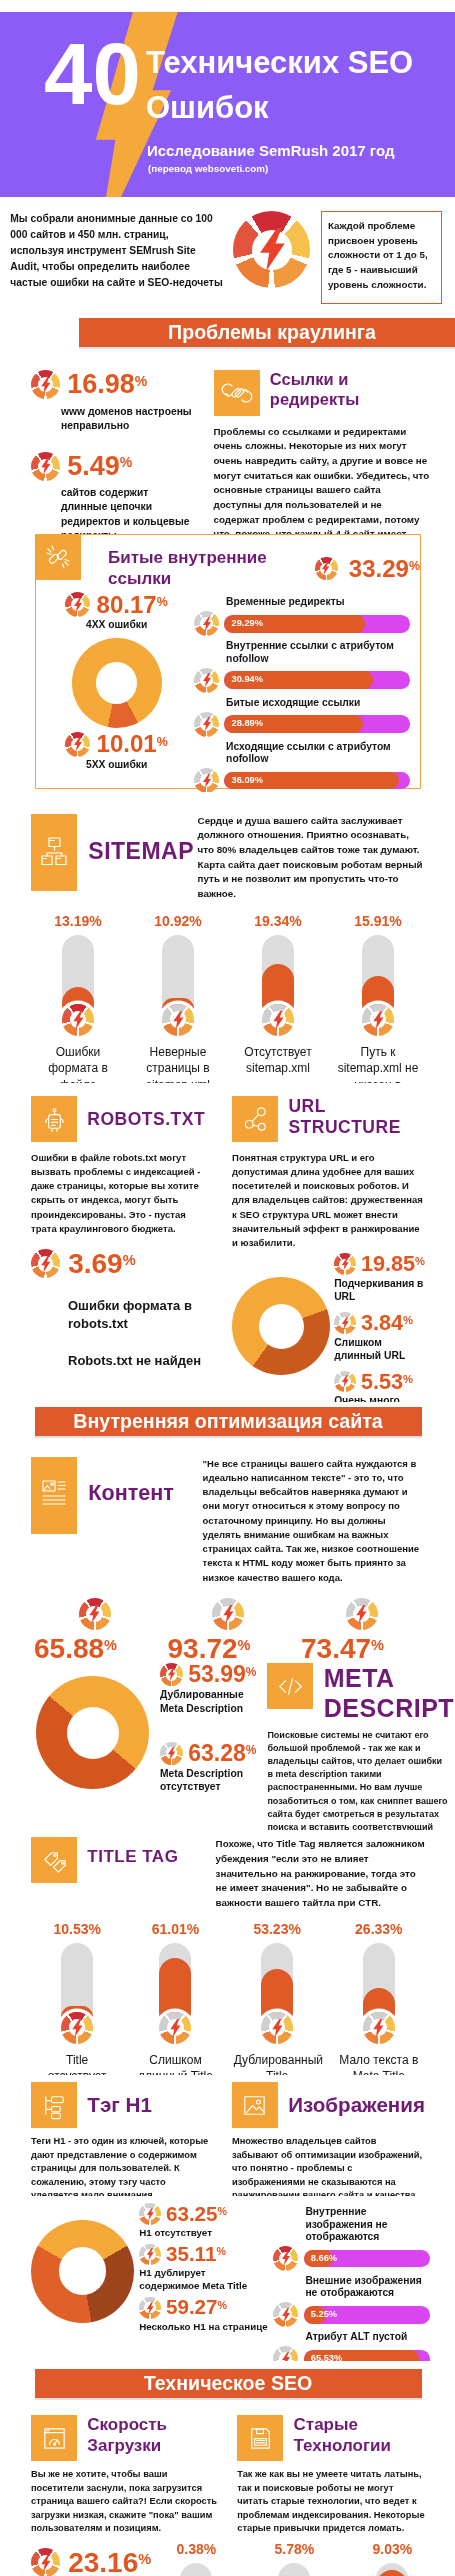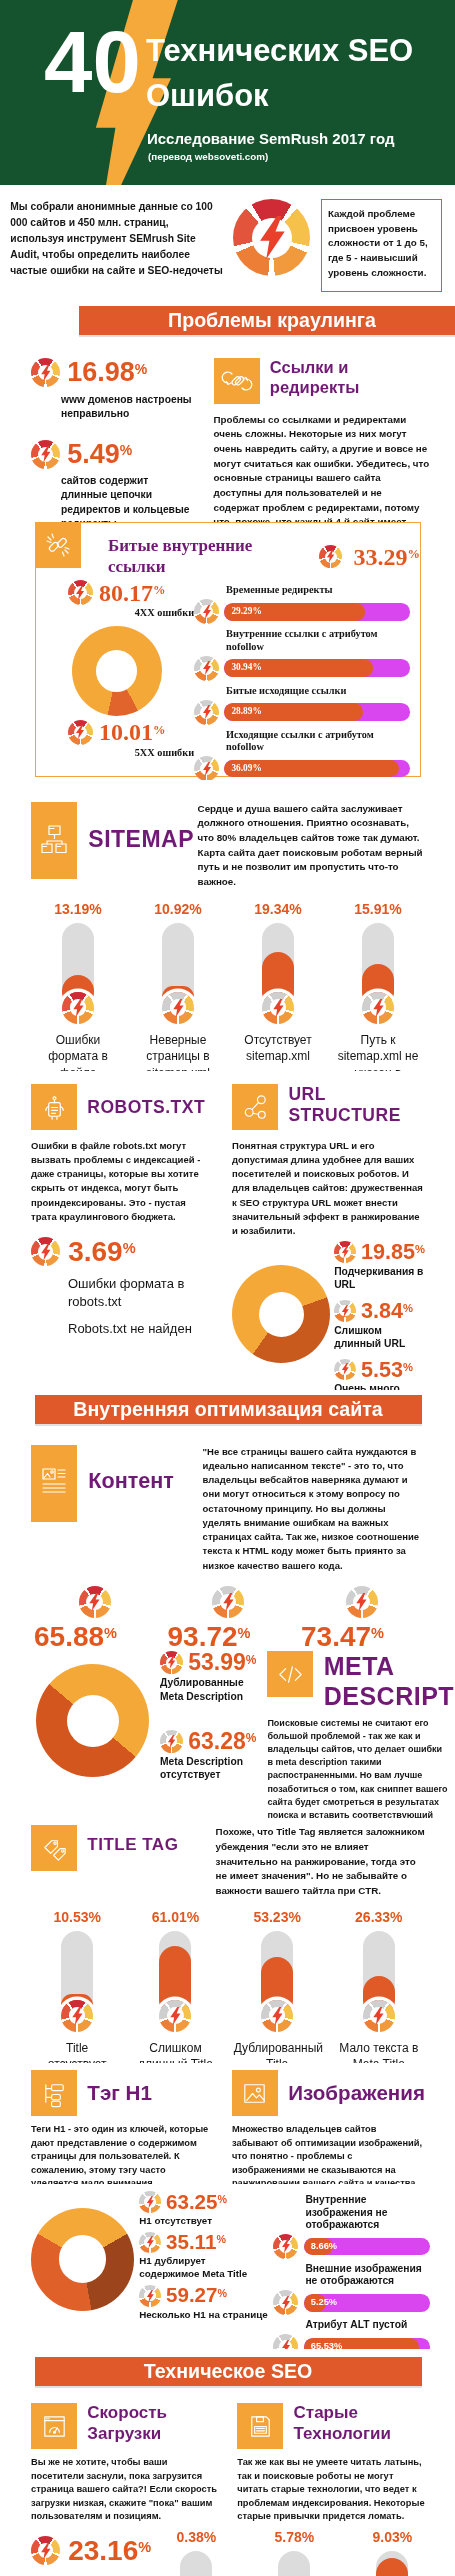--- a/index.html
+++ b/index.html
@@ -1,20 +1,20 @@
 <!DOCTYPE html>
 <html style="font-size:8.2px"><head>
 <meta charset="utf-8">
 <style>
   html,body{margin:0;padding:0;background:#fff;}
   body{width:456px;font-family:"Liberation Sans",sans-serif;color:#161616;}
   .sec{width:456px;box-sizing:border-box;overflow:hidden;position:relative;}
 
   
-  #header{height:185px;background:#14532d;}
+  #header{height:185px;background:#8b5cf6;margin-top:12px;}
   #header .boltbg{position:absolute;left:0;top:0;z-index:0;}
   .h-num{position:absolute;left:44px;top:17.5px;font-size:87px;font-weight:700;color:#fff;line-height:1;z-index:2;}
   .h-t1{position:absolute;left:146px;top:33px;font-size:31px;font-weight:700;color:#fff;z-index:2;}
   .h-t2{position:absolute;left:146px;top:78px;font-size:31px;font-weight:700;color:#fff;z-index:2;}
   .h-sub{position:absolute;left:147px;top:130px;font-size:15px;font-weight:700;color:#fff;z-index:2;}
   .h-note{position:absolute;left:148px;top:151px;font-size:9.8px;font-weight:700;color:#fff;z-index:2;}
 
   
   .para{font-size:9.8px;font-weight:700;line-height:1.5;color:#151515;}
   .banner{width:387px;margin:0 auto;background:#e0592a;color:#fff;font-size:19.6px;font-weight:700;
@@ -58,27 +58,27 @@
   
   #crawl{height:178px;display:flex;gap:17.5px;padding:14.4px 26px 0 31px;}
   .bigstat .row{display:flex;align-items:center;gap:7.2px;}
   .bigstat .lbl{margin-left:30px;margin-top:5.2px;font-size:10.3px;}
   #crawl .colL{width:165px;}
   #crawl .colR{flex:1;}
   .icohead{display:flex;gap:10.3px;align-items:flex-start;}
   .icohead .sec-title{font-size:16.5px;}
 
   
-  #broken{height:258px;font-family:Liberation Serif, serif;}
+  #broken{height:258px;}
   .bbox{margin:0 35px;height:255px;border:1.5px solid #f2a33c;position:relative;box-sizing:border-box;}
   .bbox .tile{position:absolute;left:-1.5px;top:-1.5px;}
   .bb-head{display:flex;align-items:center;gap:11.3px;margin:13.4px 0 0 72px;}
   .bb-head .sec-title{font-size:17px;}
   .bb-body{display:flex;padding:3.1px 10.3px 0 3.1px;}
-  .bb-left{width:155px;text-align:right;}
+  .bb-left{width:155px;text-align:center;}
   .bb-left .row{display:flex;align-items:center;justify-content:center;gap:6.2px;}
   .bb-left .lbl{font-size:10.3px;margin-top:1px;}
   .bb-right{flex:1;}
   .hbar-group .hlabel{font-size:10.3px;font-weight:700;margin:4.1px 0 2.6px 32px;line-height:1.2;}
   .hbar{display:flex;align-items:center;gap:5.2px;}
   .htrack{flex:1;height:17.5px;background:#d946ef;border-radius:8.8px;position:relative;overflow:hidden;}
   .hfill{height:100%;background:#e05a28;border-radius:8.8px;}
   .hval{position:absolute;left:7.2px;top:0;line-height:17.5px;color:#fff;font-size:9.3px;font-weight:700;}
 
   
@@ -97,21 +97,21 @@
   #sitemap .para{flex:1;}
   #sitemap .thermo-row{margin-top:11.3px;}
 
   
   #robourl{height:319px;display:flex;gap:18.5px;padding:13.4px 31px 0;}
   #robourl .col{width:50%;}
   #robourl .icohead .sec-title{font-size:17.5px;letter-spacing:0.5px;}
   #robourl .para{margin-top:8.2px;font-size:9.5px;}
   .bigstat2{display:flex;align-items:center;gap:8.2px;margin-top:13.4px;}
   .bigstat2 .stat-num{font-size:28px;}
-  .bslbl{margin-left:37px;margin-top:9px;font-size:13px;font-weight:400;line-height:1.35;}
+  .bslbl{margin-left:37px;margin-top:19px;font-size:13px;font-weight:700;line-height:1.35;}
   .url-layout{display:flex;gap:4.1px;margin-top:3.1px;}
   .url-layout .donut{width:98px;height:98px;margin-top:24px;}
   .smallstat .row{display:flex;align-items:center;gap:5.2px;}
   .smallstat .stat-num{font-size:21.6px;}
   .smallstat .lbl{font-size:10.3px;margin-top:2.1px;line-height:1.3;}
 
   
   #content{height:219px;padding-top:15.5px;}
   #content .sec-title{font-size:21.6px;margin-top:23px;width:103px;}
   #content .para{flex:1;font-size:9.5px;}

